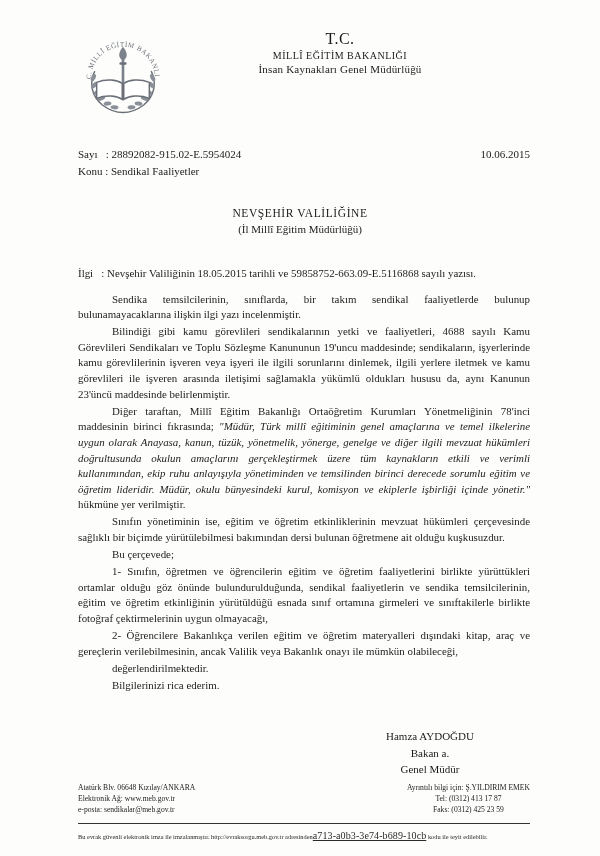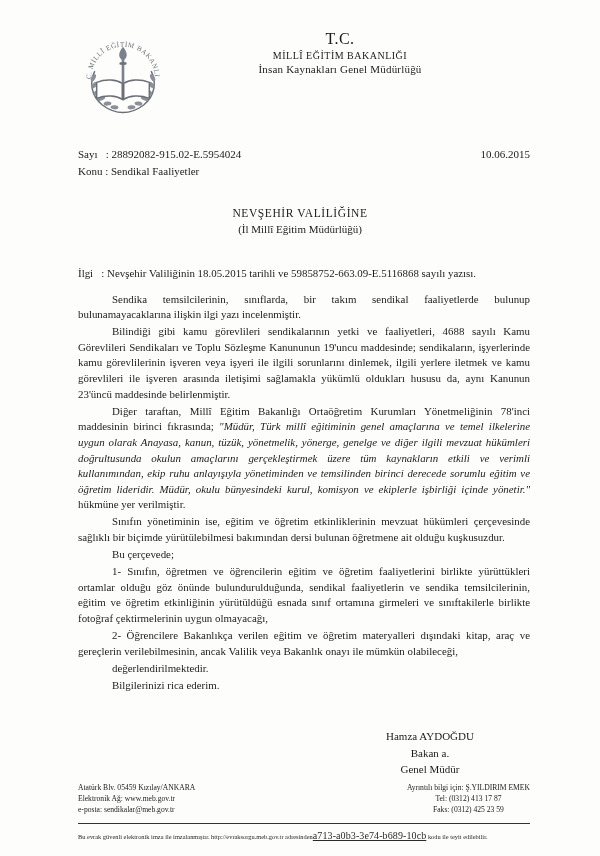--- a/index.html
+++ b/index.html
@@ -266,21 +266,21 @@
   </div>
 
   <div class="signature">
     <div>Hamza AYDOĞDU</div>
     <div>Bakan a.</div>
     <div>Genel Müdür</div>
   </div>
 
   <div class="footer">
     <div class="left">
-      <div>Atatürk Blv.  05459 Kızılay/ANKARA</div>
+      <div>Atatürk Blv.  06648 Kızılay/ANKARA</div>
       <div>Elektronik Ağ: www.meb.gov.tr</div>
       <div>e-posta: sendikalar@meb.gov.tr</div>
     </div>
     <div class="right">
       <div>Ayrıntılı bilgi için: Ş.YILDIRIM EMEK</div>
       <div>Tel: (0312) 413 17 87</div>
       <div>Faks: (0312) 425 23 59</div>
     </div>
   </div>
 

